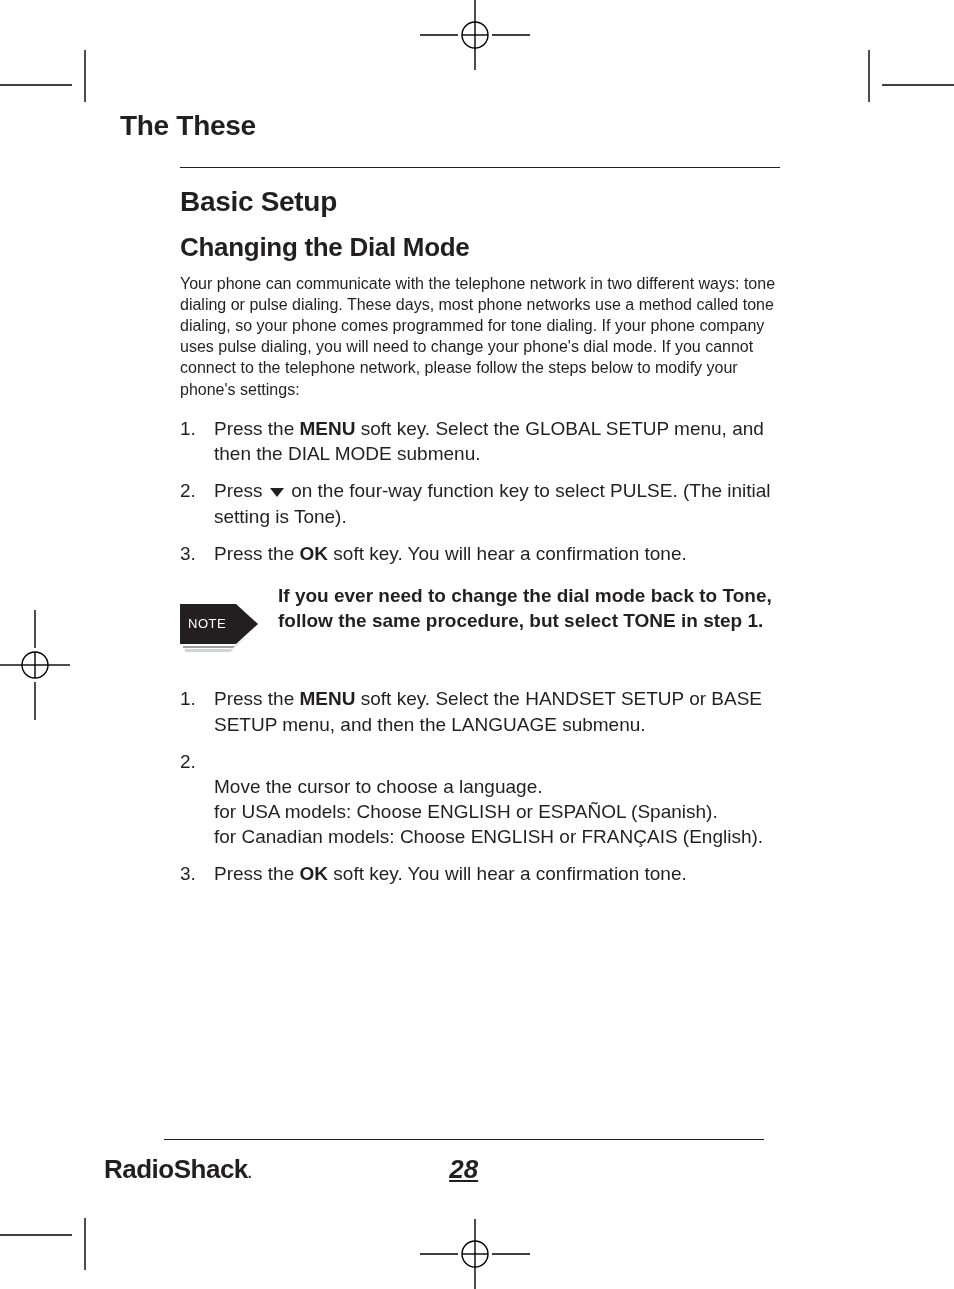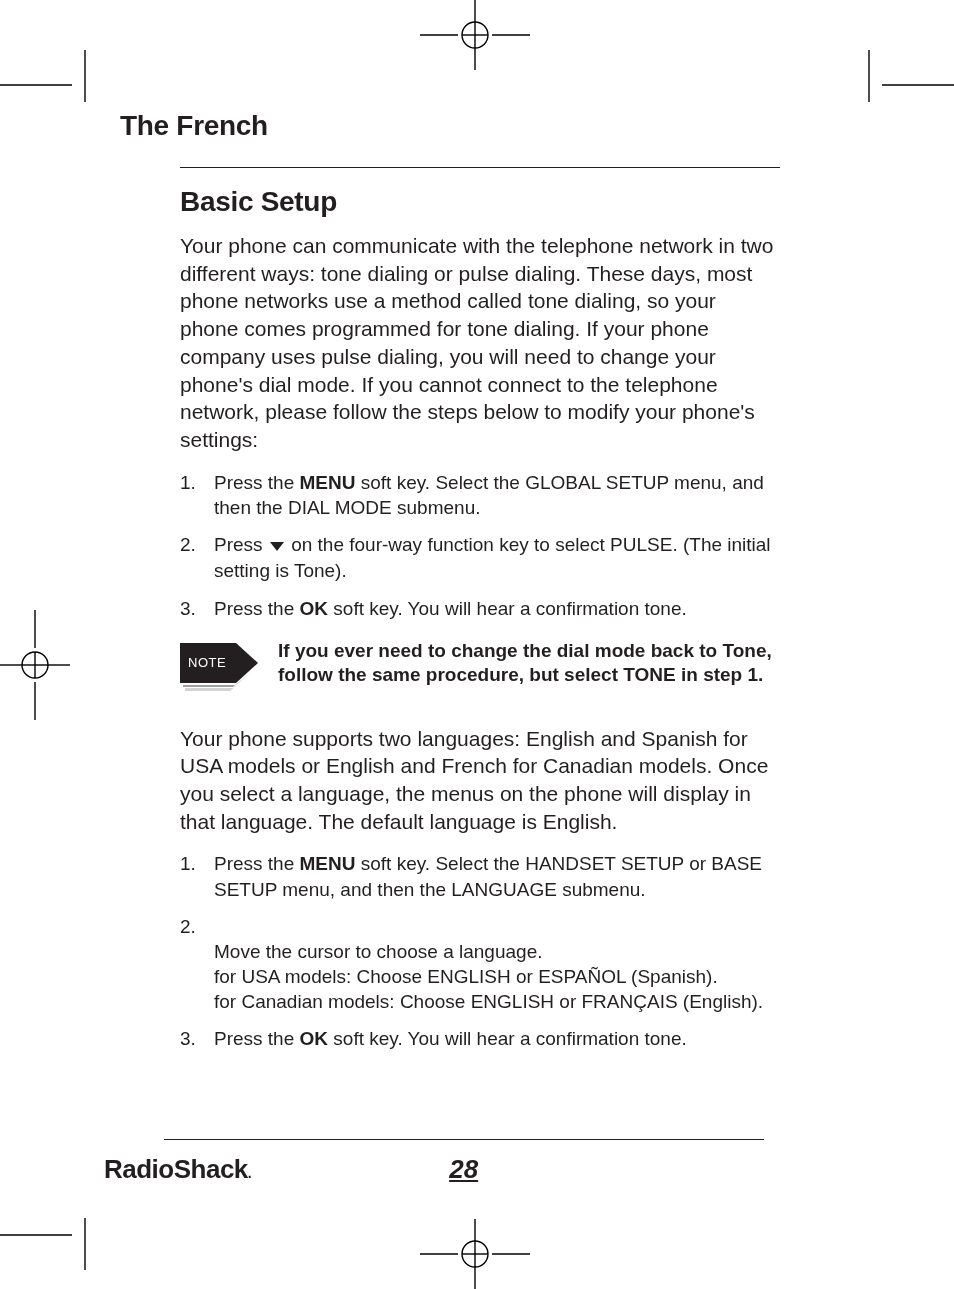--- a/index.html
+++ b/index.html
@@ -46,21 +46,21 @@
     margin: 16px 0 14px 0;
     letter-spacing: -0.3px;
   }
   h2.subsection-title {
     font-size: 26px;
     font-weight: 800;
     margin: 0 0 10px 0;
     letter-spacing: -0.3px;
   }
   p.body {
-    font-size: 21px;
+    font-size: 16px;
     line-height: 1.32;
     margin: 0 0 16px 0;
     font-weight: 400;
   }
   ol.steps {
     list-style: none;
     padding: 0;
     margin: 0 0 18px 0;
     counter-reset: step;
   }
@@ -89,21 +89,21 @@
     display: flex;
     align-items: flex-start;
     margin: 6px 0 30px 0;
   }
   .note-icon {
     flex: 0 0 auto;
     width: 80px;
     height: 52px;
     position: relative;
     margin-right: 18px;
-    margin-top: 4px;
+    margin-top: 20px;
   }
   .note-icon svg { display: block; }
   .note-label {
     position: absolute;
     left: 8px;
     top: 12px;
     color: #fff;
     font-size: 13px;
     font-weight: 400;
     letter-spacing: 0.5px;
@@ -193,27 +193,28 @@
     <line x1="72" y1="35" x2="110" y2="35" stroke="#000" stroke-width="1.4"></line>
     <line x1="55" y1="0" x2="55" y2="22" stroke="#000" stroke-width="1.4"></line>
     <line x1="55" y1="48" x2="55" y2="70" stroke="#000" stroke-width="1.4"></line>
     <circle cx="55" cy="35" r="13" fill="none" stroke="#000" stroke-width="1.4"></circle>
     <line x1="42" y1="35" x2="68" y2="35" stroke="#000" stroke-width="1.4"></line>
     <line x1="55" y1="22" x2="55" y2="48" stroke="#000" stroke-width="1.4"></line>
   </svg>
 </div>
 
 <div class="page">
-  <div class="header-title">The French</div>
+  <div class="header-title">The These</div>
 
   <div class="content">
     <hr class="rule">
 
     <h1 class="section-title">Basic Setup</h1>
 
+    <h2 class="subsection-title">Changing the Dial Mode</h2>
     <p class="body">Your phone can communicate with the telephone network in two different ways: tone dialing or pulse dialing. These days, most phone networks use a method called tone dialing, so your phone comes programmed for tone dialing. If your phone company uses pulse dialing, you will need to change your phone's dial mode. If you cannot connect to the telephone network, please follow the steps below to modify your phone's settings:</p>
 
     <ol class="steps">
       <li>
         <span>Press the </span><span class="bold">MENU</span><span> soft key. Select the GLOBAL SETUP menu, and then the DIAL MODE submenu.</span>
       </li>
       <li>
         <span>Press </span><span class="down-arrow-icon"><svg width="14" height="10">
               <polygon points="0,0 14,0 7,9" fill="#231f20"></polygon>
             </svg></span><span> on the four-way function key to select PULSE. (The initial setting is Tone).</span>
@@ -228,21 +229,20 @@
         <svg width="80" height="52" viewBox="0 0 80 52">
           <polygon points="0,0 56,0 78,20 56,40 0,40" fill="#231f20"></polygon>
           <polygon points="3,44 53,44 72,28 56,42 3,42" fill="#9d9fa2"></polygon>
           <polygon points="5,48 50,48 66,34 53,45 5,45" fill="#d1d3d4"></polygon>
         </svg>
         <span class="note-label">NOTE</span>
       </div>
       <div class="note-text">If you ever need to change the dial mode back to Tone, follow the same procedure, but select TONE in step 1.</div>
     </div>
 
-    <p class="body">Your phone supports two languages: English and Spanish for USA models or English and French for Canadian models. Once you select a language, the menus on the phone will display in that language. The default language is English.</p>
 
     <ol class="steps">
       <li>
         <span>Press the </span><span class="bold">MENU</span><span> soft key. Select the HANDSET SETUP or BASE SETUP menu, and then the LANGUAGE submenu.</span>
       </li>
       <li style="white-space:pre-line;">
         <span>Move the cursor to choose a language.
 for USA models: Choose ENGLISH or ESPAÑOL (Spanish).
 for Canadian models: Choose ENGLISH or FRANÇAIS (English).</span>
       </li>

